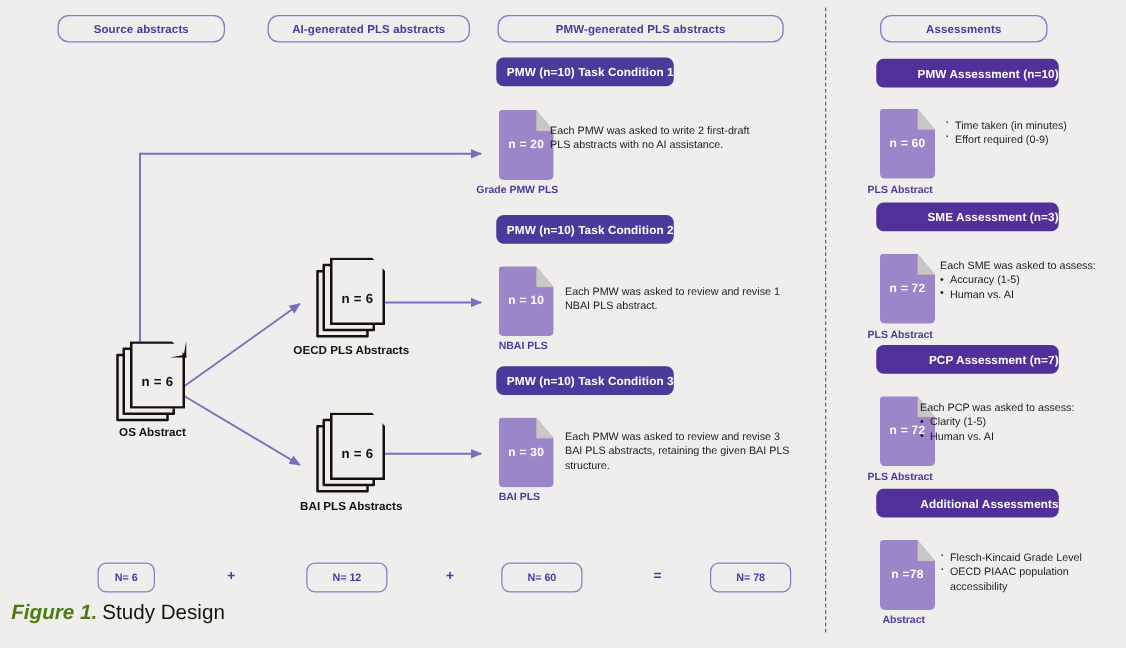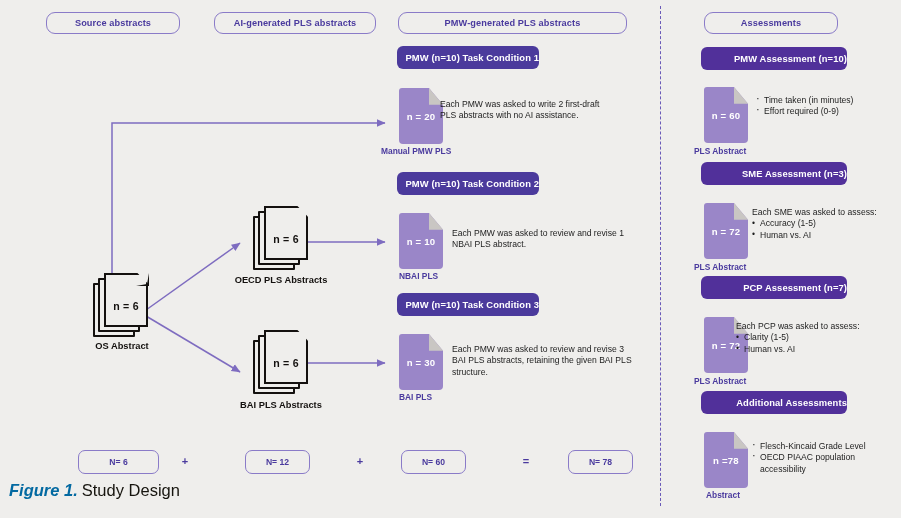--- a/index.html
+++ b/index.html
@@ -150,21 +150,21 @@
   }
 
   
   .figcap{
     position:absolute;left:9px;top:481px;
     font-size:16.5px;
     color:#17150f;
     white-space:nowrap;
   }
   .figcap .fnum{
-    color:#0369a1;
+    color:#4d7c0f;
     font-style:italic;
     font-weight:bold;
     margin-right:4px;
     margin-top:16px;
   }
   .figcap .ftitle{color:#17150f;}
 
   
   .vdivider{
     position:absolute;left:660px;top:6px;
@@ -240,21 +240,21 @@
   <div class="dlabel" style="left:221px;top:400px;width:120px;">BAI PLS Abstracts</div>
 
   <div class="badge cond abs" style="left:397px;top:46px;width:142px;height:23px;">
     <span>PMW (n=10) Task Condition 1</span>
   </div>
   <div class="fileicon" style="left:399px;top:88px;width:44px;height:56px;">
     <div class="body"></div>
     <div class="fold"></div>
     <div class="n">n = 20</div>
   </div>
-  <div class="fcaption" style="left:381px;top:146px;">Manual PMW PLS</div>
+  <div class="fcaption" style="left:381px;top:146px;">Grade PMW PLS</div>
   <div class="desc" style="left:440px;top:99px;width:176px;">Each PMW was asked to write 2 first-draft PLS abstracts with no AI assistance.</div>
 
   <div class="badge cond abs" style="left:397px;top:172px;width:142px;height:23px;">
     <span>PMW (n=10) Task Condition 2</span>
   </div>
   <div class="fileicon" style="left:399px;top:213px;width:44px;height:56px;">
     <div class="body"></div>
     <div class="fold"></div>
     <div class="n">n = 10</div>
   </div>
@@ -331,21 +331,21 @@
     <div class="n">n =78</div>
   </div>
   <div class="fcaption" style="left:706px;top:490px;">Abstract</div>
   <div class="desc" style="left:752px;top:441px;width:146px;">
     <ul class="bullets dotsm">
       <li>Flesch-Kincaid Grade Level</li>
       <li>OECD PIAAC population accessibility</li>
     </ul>
   </div>
 
-  <div class="total abs" style="left:78px;top:450px;width:81px;height:24px;">
+  <div class="total abs" style="left:78px;top:450px;width:46px;height:24px;">
     <span>N= 6</span>
   </div>
   <div class="op" style="left:175px;top:455px;width:20px;">+</div>
 
   <div class="total abs" style="left:245px;top:450px;width:65px;height:24px;">
     <span>N= 12</span>
   </div>
   <div class="op" style="left:350px;top:455px;width:20px;">+</div>
 
   <div class="total abs" style="left:401px;top:450px;width:65px;height:24px;">

